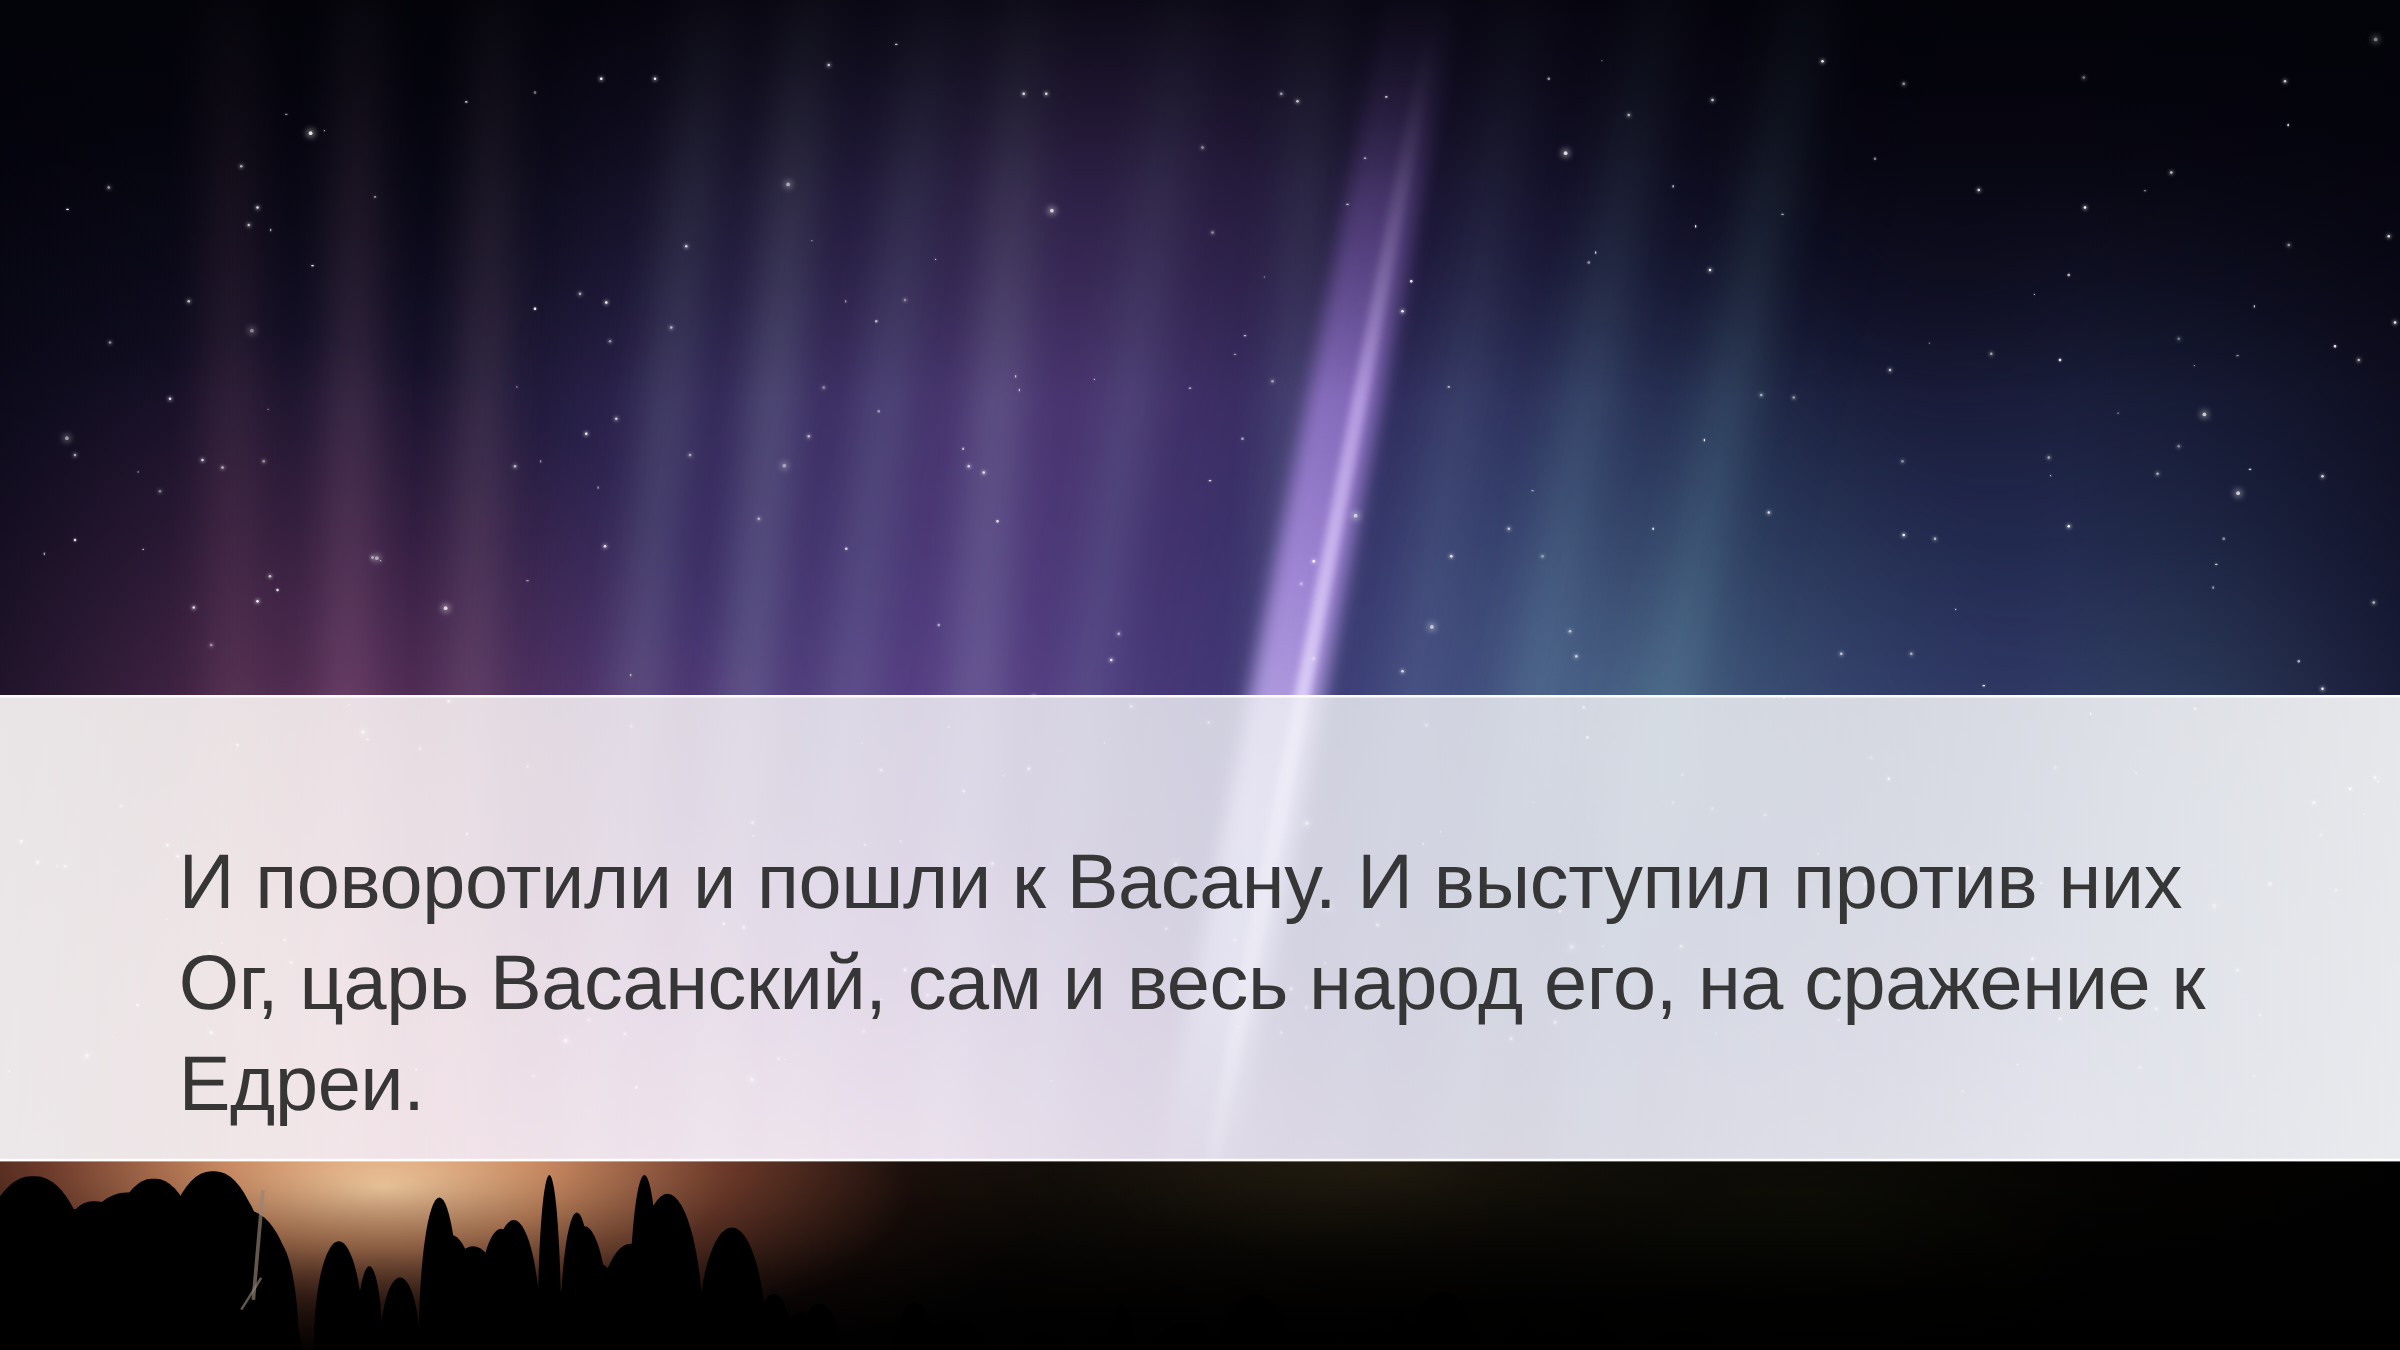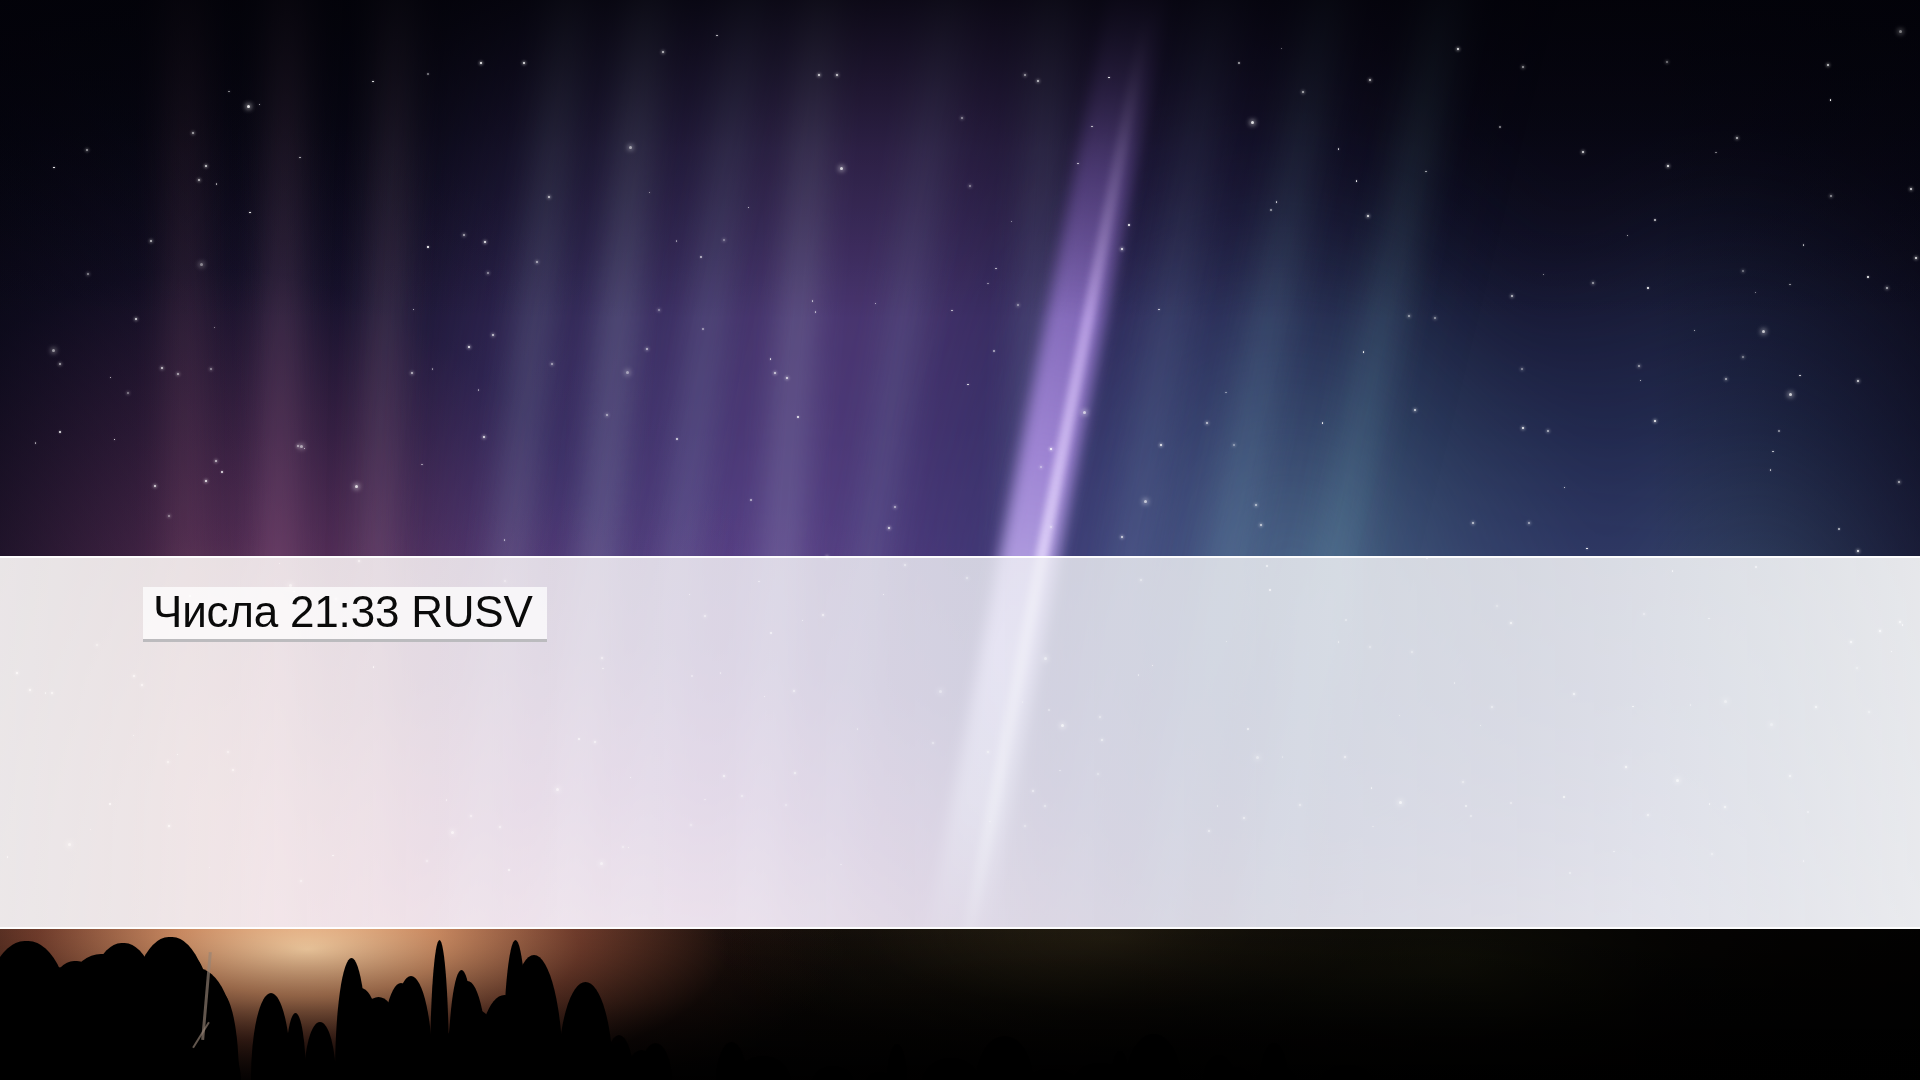--- a/index.html
+++ b/index.html
@@ -694,23 +694,19 @@
           <div class="tree pine" style="left: 735px; width: 56px; height: 30px; opacity: 0.9;"></div>
         </div>
       <div class="mast" style="left:205px; bottom:40px; width:3px; height:88px; transform:rotate(5deg);"></div>
       <div class="mast" style="left:186px; bottom:44px; width:30px; height:2px; transform:rotate(-58deg);"></div>
     </div>
   </div>
 
   <div class="verse-panel">
     <div class="verse-inner">
 
-      <div class="ref-wrap">
-        <span class="ref-box">
-          <span class="ref-text">Числа 21:33 RUSV</span>
-        </span>
-      </div>
-
+
+      <div class="verse-body">И поворотили и пошли к Васану. И выступил против них Ог, царь Васанский, сам и весь народ его, на сражение к Едреи.</div>
 
     </div>
   </div>
 
 </div>
 
 </body></html>

